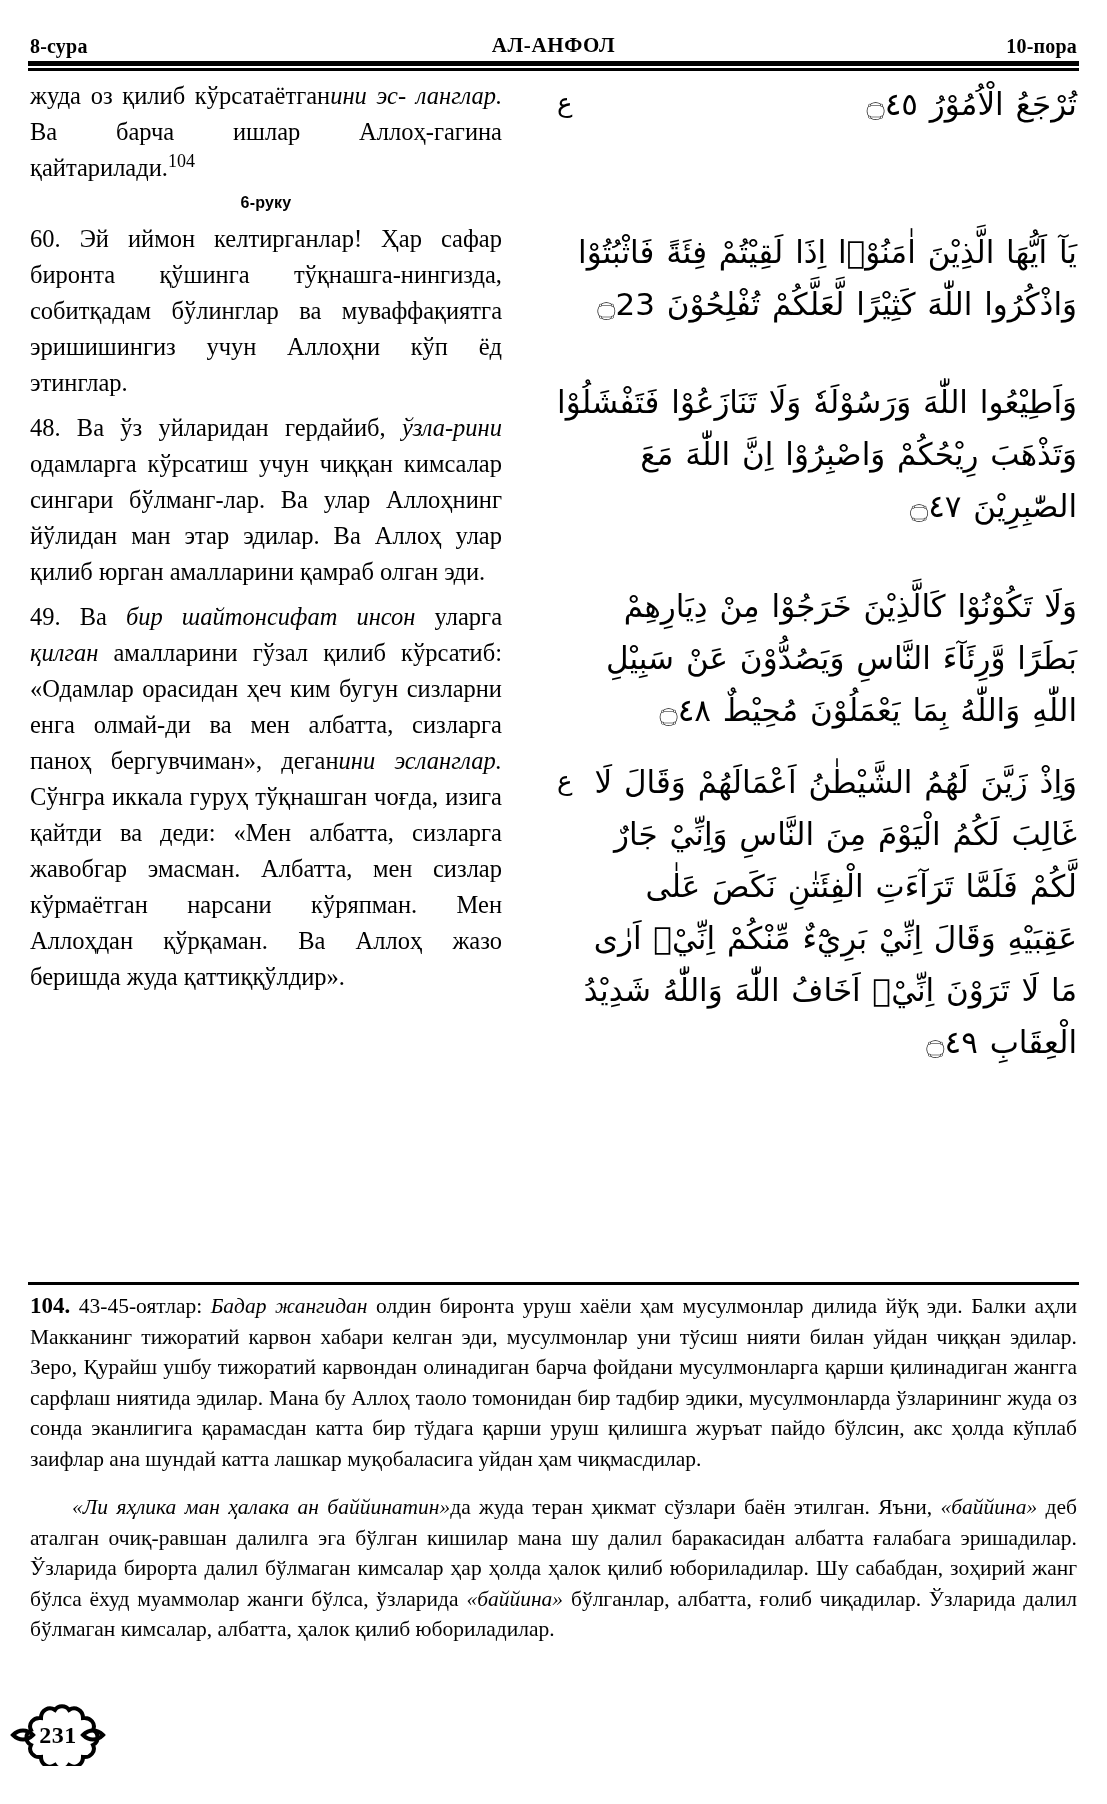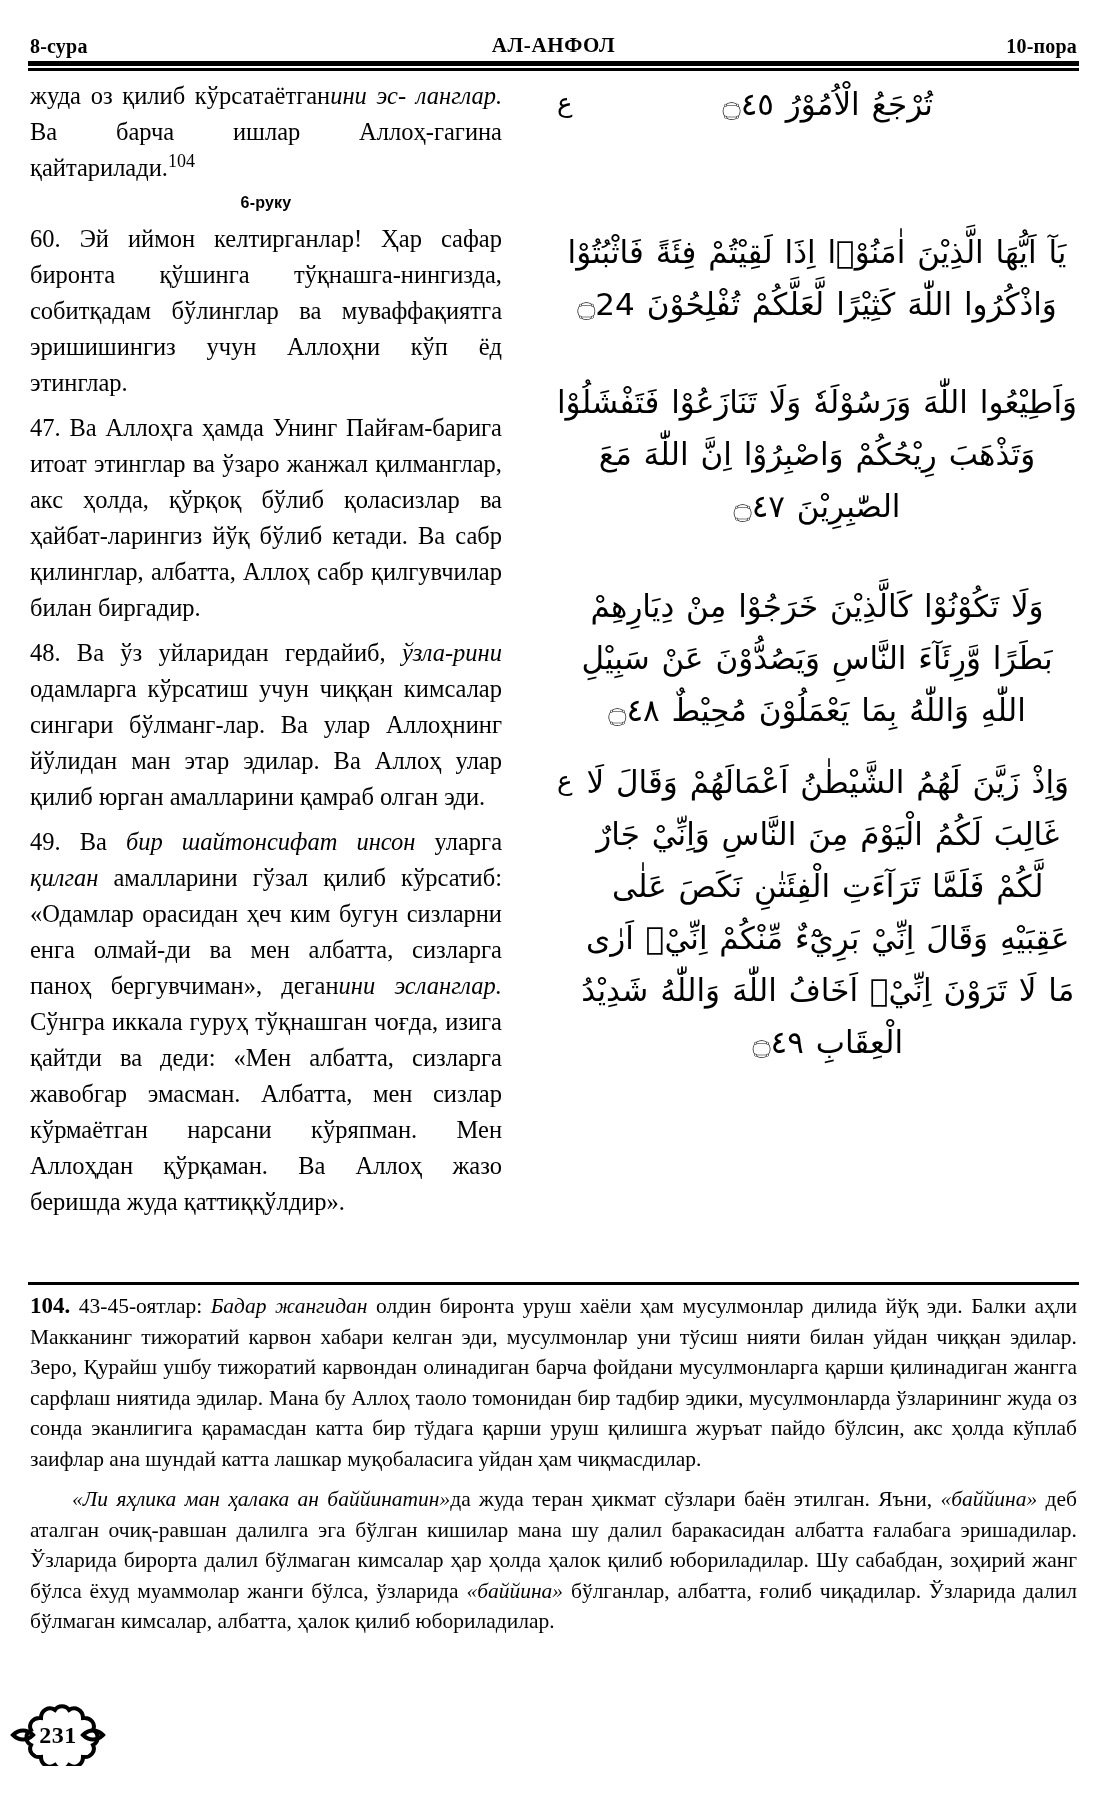--- a/index.html
+++ b/index.html
@@ -110,21 +110,21 @@
     font-weight: bold;
     font-size: 16px;
     letter-spacing: 0.2px;
   }
 
   
   .ar-block {
     font-family: "DejaVu Sans", sans-serif;
     font-size: 31px;
     line-height: 52px;
-    text-align: center;
+    text-align: right;
     direction: rtl;
     margin: 0;
     word-spacing: 2px;
   }
   .ar-spacer-1 { height: 96px; }
   .ar-spacer-2 { height: 46px; }
   .ar-spacer-3 { height: 48px; }
   .ar-spacer-4 { height: 20px; }
 
   .ar-row {
@@ -155,21 +155,21 @@
     position: absolute;
     left: 30px;
     top: 1291px;
     width: 1047px;
     font-size: 21.5px;
     line-height: 30.5px;
     text-align: justify;
     text-justify: inter-word;
   }
   .footnote p { margin: 0; }
-  .footnote p.para2 { text-indent: 42px; margin-top: 10px; }
+  .footnote p.para2 { text-indent: 42px; margin-top: 18px; }
   .fn-num { font-weight: bold; font-size: 23px; }
 
   
   .pageno {
     position: absolute;
     left: 0; right: 0;
     top: 1700px;
     height: 70px;
     display: flex;
     align-items: center;
@@ -214,38 +214,37 @@
 
     <div class="col-uz">
 
       <p class="uz cont"><span>жуда оз қилиб кўрсатаётган</span><i>ини эс-</i>
         <i>ланглар.</i><span> Ва барча ишлар Аллоҳ-гагина қайтарилади.</span><span class="sup">104</span></p>
 
       <div class="ruku-head">6-руку</div>
 
       <p class="uz verse"><span>60.</span><span> Эй иймон келтирганлар! Ҳар сафар биронта қўшинга тўқнашга-нингизда, собитқадам бўлинглар ва муваффақиятга эришишингиз учун Аллоҳни кўп ёд этинглар.</span></p>
 
-      <p class="uz verse"><span>47.</span><span> Ва Аллоҳга ҳамда Унинг Пайғам-барига итоат этинглар ва ўзаро жанжал қилманглар, акс ҳолда, қўрқоқ бўлиб қоласизлар ва ҳайбат-ларингиз йўқ бўлиб кетади. Ва сабр қилинглар, албатта, Аллоҳ сабр қилгувчилар билан биргадир.</span></p>
 
       <p class="uz verse"><span>48.</span><span> Ва ўз уйларидан гердайиб, </span><i>ўзла-рини</i><span> одамларга кўрсатиш учун чиққан кимсалар сингари бўлманг-лар. Ва улар Аллоҳнинг йўлидан ман этар эдилар. Ва Аллоҳ улар қилиб юрган амалларини қамраб олган эди.</span></p>
 
       <p class="uz verse"><span>49.</span><span> Ва </span><i>бир шайтонсифат инсон</i><span> уларга </span><i>қилган</i><span> амалларини гўзал қилиб кўрсатиб: «Одамлар орасидан ҳеч ким бугун сизларни енга олмай-ди ва мен албатта, сизларга паноҳ бергувчиман», деган</span><i>ини эсланглар.</i><span> Сўнгра иккала гуруҳ тўқнашган чоғда, изига қайтди ва деди: «Мен албатта, сизларга жавобгар эмасман. Албатта, мен сизлар кўрмаётган нарсани кўряпман. Мен Аллоҳдан қўрқаман. Ва Аллоҳ жазо беришда жуда қаттиққўлдир».</span></p>
 
     </div>
 
     <div class="col-ar">
 
       <div class="ar-row">
         <span class="ruku-mark">ع</span>
         <div class="ar-block ar-text">تُرْجَعُ الْاُمُوْرُ ۝٤٥</div>
       </div>
 
       <div class="ar-spacer-1"></div>
 
-      <div class="ar-block">يَآ اَيُّهَا الَّذِيْنَ اٰمَنُوْۤا اِذَا لَقِيْتُمْ فِئَةً فَاثْبُتُوْا وَاذْكُرُوا اللّٰهَ كَثِيْرًا لَّعَلَّكُمْ تُفْلِحُوْنَ ۝24</div>
+      <div class="ar-block">يَآ اَيُّهَا الَّذِيْنَ اٰمَنُوْۤا اِذَا لَقِيْتُمْ فِئَةً فَاثْبُتُوْا وَاذْكُرُوا اللّٰهَ كَثِيْرًا لَّعَلَّكُمْ تُفْلِحُوْنَ ۝23</div>
 
       <div class="ar-spacer-2"></div>
 
       <div class="ar-block">وَاَطِيْعُوا اللّٰهَ وَرَسُوْلَهٗ وَلَا تَنَازَعُوْا فَتَفْشَلُوْا وَتَذْهَبَ رِيْحُكُمْ وَاصْبِرُوْا اِنَّ اللّٰهَ مَعَ الصّٰبِرِيْنَ ۝٤٧</div>
 
       <div class="ar-spacer-3"></div>
 
       <div class="ar-block">وَلَا تَكُوْنُوْا كَالَّذِيْنَ خَرَجُوْا مِنْ دِيَارِهِمْ بَطَرًا وَّرِئَآءَ النَّاسِ وَيَصُدُّوْنَ عَنْ سَبِيْلِ اللّٰهِ وَاللّٰهُ بِمَا يَعْمَلُوْنَ مُحِيْطٌ ۝٤٨</div>
 
       <div class="ar-spacer-4"></div>

